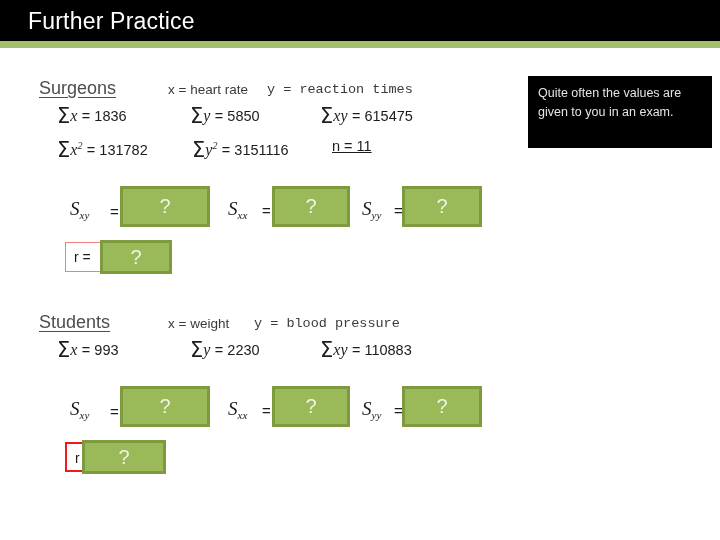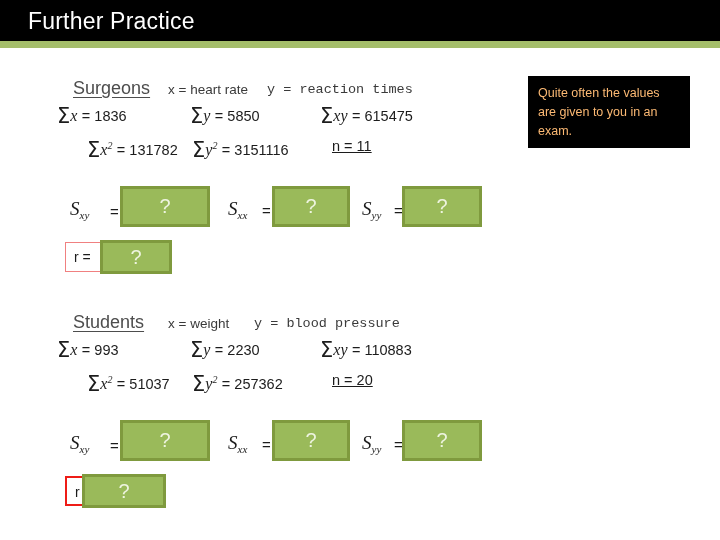--- a/index.html
+++ b/index.html
@@ -40,43 +40,43 @@
     width: 720px;
     height: 7px;
     background: #a5be6b;
   }
 
   
   #callout {
     position: absolute;
     left: 528px;
     top: 76px;
-    width: 162px;
+    width: 184px;
     height: 72px;
     background: #000000;
-    color: #fdba74;
+    color: #e5e5e5;
     font-size: 12.5px;
     line-height: 19px;
     padding: 8px 10px 0 10px;
     box-sizing: border-box;
   }
 
   
   .section { position: absolute; left: 0; top: 0; width: 720px; }
   #section-surgeons { top: 78px; }
   #section-students { top: 312px; }
 
   .sec-title-row {
     position: relative;
     height: 26px;
     white-space: nowrap;
   }
   .sec-name {
     position: absolute;
-    left: 73px;
+    left: 39px;
     top: 0;
     font-size: 18px;
     color: #4d4d4d;
     text-decoration: underline;
     text-underline-offset: 3px;
   }
   .sec-varx {
     position: absolute;
     left: 168px;
     top: 4px;
@@ -111,21 +111,21 @@
     font-size: 21px;
     vertical-align: -2px;
   }
   .ital { font-style: italic; font-family: "Liberation Serif", serif; font-size: 16px; }
   .sup { font-size: 10px; vertical-align: 6px; font-style: italic; font-family: "Liberation Serif", serif;}
   .num { font-size: 14.5px; }
 
   .row1 .c1 { left: 57px; }
   .row1 .c2 { left: 190px; }
   .row1 .c3 { left: 320px; }
-  .row2 .c1 { left: 57px; margin-left: 30px; }
+  .row2 .c1 { left: 57px; }
   .row2 .c2 { left: 192px; }
   .row2 .c3 { left: 332px; text-decoration: underline; }
 
   
   .sbox-row {
     position: relative;
     height: 54px;
   }
   .slabel {
     position: absolute;
@@ -246,25 +246,20 @@
     <span class="sec-varx">x = weight</span>
     <span class="sec-vary" id="students-vary">y = blood pressure</span>
   </div>
 
   <div class="stat-row row1">
     <span class="stat c1"><span class="sigma">Σ</span><span class="ital">x</span> <span class="num">= 993</span></span>
     <span class="stat c2"><span class="sigma">Σ</span><span class="ital">y</span> <span class="num">= 2230</span></span>
     <span class="stat c3"><span class="sigma">Σ</span><span class="ital">xy</span> <span class="num">= 110883</span></span>
   </div>
 
-  <div class="stat-row row2">
-    <span class="stat c1"><span class="sigma">Σ</span><span class="ital">x</span><span class="sup">2</span> <span class="num">= 51037</span></span>
-    <span class="stat c2"><span class="sigma">Σ</span><span class="ital">y</span><span class="sup">2</span> <span class="num">= 257362</span></span>
-    <span class="stat c3 num">n = 20</span>
-  </div>
 
   <div class="sbox-row" style="margin-top:14px;">
     <span class="slabel lbl-sxy"><span>S</span><span class="sub">xy</span></span>
     <span class="seq eq-sxy">=</span>
     <div class="gbox box-sxy">?</div>
 
     <span class="slabel lbl-sxx"><span>S</span><span class="sub">xx</span></span>
     <span class="seq eq-sxx">=</span>
     <div class="gbox box-sxx">?</div>
 

